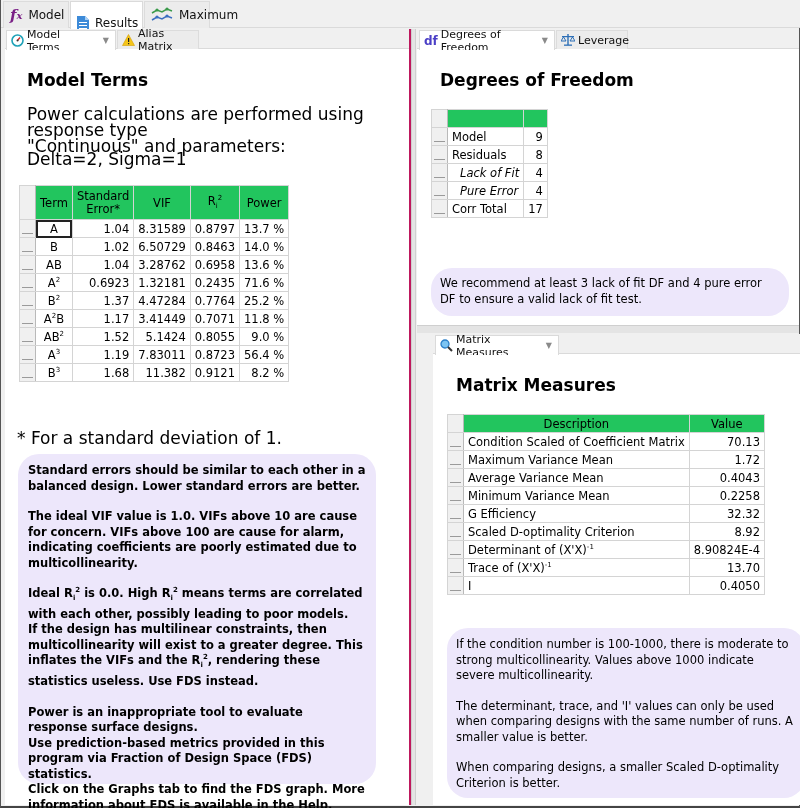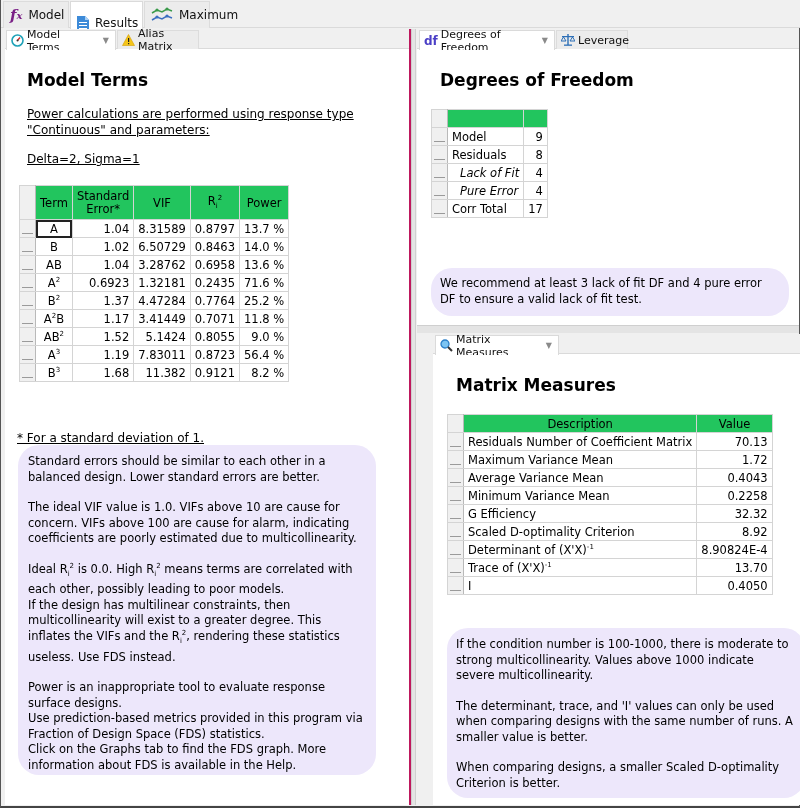--- a/index.html
+++ b/index.html
@@ -17,21 +17,21 @@
   
   .pane { position: absolute; background: #fff; }
   .subtabs { position: absolute; left: 0; top: 0; right: 0; height: 20px; background: #f0f0f0; border-bottom: 1px solid #dadada; }
   .subtab { position: absolute; top: 1px; height: 19px; display: flex; align-items: center; padding: 0 6px 0 4px; font-size: 11px; color: #111; }
   .subtab.active { background: #fff; border: 1px solid #dadada; border-bottom: none; height: 20px; }
   .subtab.inactive { background: #ececec; border: 1px solid #dcdcdc; border-bottom: none; }
   .dd { color: #8a8a8a; font-size: 8px; margin-left: 14px; }
 
   .content { position: absolute; left: 0; top: 21px; right: 0; bottom: 0; background: #fff; }
   h1 { font-family: "DejaVu Sans", sans-serif; font-size: 17px; font-weight: bold; position: absolute; }
-  .para { position: absolute; line-height: 16px; font-size: 12px; text-decoration: underline; }
+  .para { position: absolute; line-height: 16px; font-size: 17px; }
   .note { position: absolute; background: #ede7fb; line-height: 15.5px; font-size: 11.5px; padding: 9px 10px; border-radius: 21px; }
   .note p { margin: 0; }
   .note p + p { margin-top: 15px; }
 
   table.grid { border-collapse: collapse; position: absolute; font-size: 11.5px; background: #fff; border: 1px solid #b9b9b9; }
   table.grid td, table.grid th { border: 1px solid #d4d4d4; height: 18px; padding: 0 4px; white-space: nowrap; font-weight: normal; }
   table.grid th { background: #22c55e; text-align: center; }
   table.grid td.rh, table.grid th.rh { background: #f0f0f0; width: 16px; padding: 0; border-right: 1px solid #b9b9b9; position: relative; }
   table.grid td.rh::after { content: ""; position: absolute; left: 2px; right: 2px; bottom: 3px; border-bottom: 1px solid #9a9a9a; }
   td.num { text-align: right; }
@@ -195,21 +195,21 @@
               <td class="num">1.68</td>
               <td class="num">11.382</td>
               <td class="num">0.9121</td>
               <td class="num">8.2 %</td>
             </tr>
           </tbody>
       </table>
 
       <div class="para" style="left:12px;top:380px;">* For a standard deviation of 1.</div>
 
-      <div class="note" style="left:13px;top:395px;width:358px;height:330px;">
+      <div class="note" style="left:13px;top:404px;width:358px;height:330px;font-weight:bold;">
         <p>Standard errors should be similar to each other in a balanced design. Lower standard errors are better.</p>
         <p>The ideal VIF value is 1.0. VIFs above 10 are cause for concern. VIFs above 100 are cause for alarm, indicating coefficients are poorly estimated due to multicollinearity.</p>
         <p><span>Ideal R</span><sub>i</sub><sup>2</sup><span> is 0.0. High R</span><sub>i</sub><sup>2</sup><span> means terms are correlated with each other, possibly leading to poor models.</span><br><span>If the design has multilinear constraints, then multicollinearity will exist to a greater degree. This inflates the VIFs and the R</span><sub>i</sub><sup>2</sup><span>, rendering these statistics useless. Use FDS instead.</span></p>
         <p><span>Power is an inappropriate tool to evaluate response surface designs.</span><br><span>Use prediction-based metrics provided in this program via Fraction of Design Space (FDS) statistics.</span><br><span>Click on the Graphs tab to find the FDS graph. More information about FDS is available in the Help.</span></p>
 
       </div>
     </div>
   </div>
 
   <div style="position:absolute;left:410px;top:29px;width:5px;height:776px;background:#e4e4e4;border-left:1px solid #cfcfcf;border-right:1px solid #cfcfcf;"></div>
@@ -297,21 +297,21 @@
         <thead>
           <tr>
             <th class="rh"></th>
             <th style="width:219px;">Description</th>
             <th style="width:73px;">Value</th>
           </tr>
         </thead>
         <tbody id="mm-body">
             <tr>
               <td class="rh"></td>
-              <td><span>Residuals Number of Coefficient Matrix</span></td>
+              <td><span>Condition Scaled of Coefficient Matrix</span></td>
               <td class="num">70.13</td>
             </tr>
             <tr>
               <td class="rh"></td>
               <td><span>Maximum Variance Mean</span></td>
               <td class="num">1.72</td>
             </tr>
             <tr>
               <td class="rh"></td>
               <td><span>Average Variance Mean</span></td>

